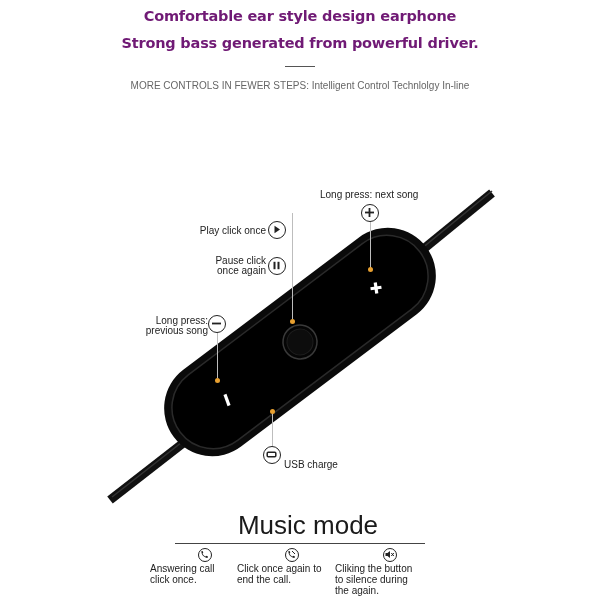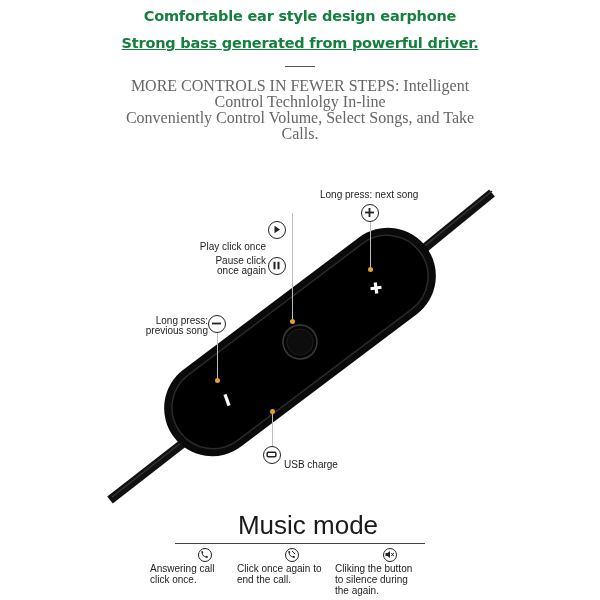--- a/index.html
+++ b/index.html
@@ -2,29 +2,29 @@
 <html><head>
   <meta charset="utf-8">
   <style>
     * { box-sizing: border-box; margin: 0; padding: 0; }
     html, body { width: 600px; height: 600px; background: #ffffff; overflow: hidden; }
     body { position: relative; font-family: "Liberation Sans", sans-serif; color: #333; }
 
     .headline {
       position: absolute; left: 0; width: 600px; text-align: center;
       font-family: "DejaVu Sans", sans-serif; font-weight: bold;
-      font-size: 14.5px; color: #15803d; letter-spacing: -0.2px;
+      font-size: 14.5px; color: #701a75; letter-spacing: -0.2px;
     }
     #h1 { top: 8px; }
-    #h2 { top: 35px; text-decoration: underline; }
+    #h2 { top: 35px; }
     .rule { position: absolute; left: 285px; top: 66px; width: 30px; height: 1px; background: #555; }
 
     .desc {
       position: absolute; left: 110px; top: 78px; width: 380px; text-align: center;
-      font-size: 16px; line-height: 16px; color: #666; font-family: Liberation Serif, serif;
+      font-size: 10px; line-height: 16px; color: #666;
     }
 
     .label {
       position: absolute; font-size: 10px; line-height: 10px; color: #222;
       text-align: right; white-space: nowrap;
     }
     .circ-icon {
       position: absolute; width: 18px; height: 18px; border: 1.8px solid #222;
       border-radius: 50%; background: #fff;
     }
@@ -51,21 +51,20 @@
   </style>
 </head>
 <body>
 
 <div id="h1" class="headline">Comfortable ear style design earphone</div>
 <div id="h2" class="headline">Strong bass generated from powerful driver.</div>
 <div class="rule"></div>
 
 <div class="desc">
   <div>MORE CONTROLS IN FEWER STEPS: Intelligent Control Technlolgy In-line</div>
-  <div>Conveniently Control Volume, Select Songs, and Take Calls.</div>
 </div>
 
 <div style="position:absolute;left:0;top:0;width:600px;height:600px;">
   <svg width="600" height="600">
 
     <line x1="110" y1="500" x2="200" y2="430" stroke="#111" stroke-width="9" stroke-linecap="butt"></line>
     <line x1="112" y1="497" x2="200" y2="428" stroke="#333" stroke-width="1.5"></line>
     <line x1="410" y1="260" x2="492" y2="193" stroke="#111" stroke-width="9"></line>
     <line x1="410" y1="258" x2="492" y2="191" stroke="#333" stroke-width="1.5"></line>
 
@@ -98,21 +97,21 @@
 <div class="dot" style="left:270px;top:409px;"></div>
 
 <div class="label" style="left:320px;top:190px;text-align:left;">Long press: next song</div>
 <div class="circ-icon" style="left:361px;top:204px;">
   <svg width="15" height="15" viewBox="0 0 15 15">
       <rect x="3" y="6.6" width="9" height="1.8" fill="#222"></rect>
       <rect x="6.6" y="3" width="1.8" height="9" fill="#222"></rect>
     </svg>
 </div>
 
-<div class="label" style="left:180px;top:226px;width:86px;margin-top:16px;">Play click once</div>
+<div class="label" style="left:180px;top:226px;width:86px;">Play click once</div>
 <div class="circ-icon" style="left:268px;top:221px;">
   <svg width="15" height="15" viewBox="0 0 15 15">
       <polygon points="5.5,3.8 11,7.5 5.5,11.2" fill="#222"></polygon>
     </svg>
 </div>
 
 <div class="label" style="left:190px;top:256px;width:76px;">
   <div>Pause click</div>
   <div>once again</div>
 </div>

